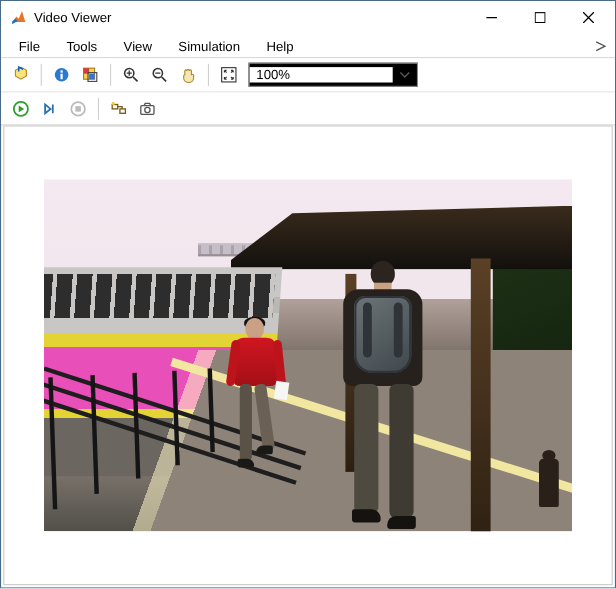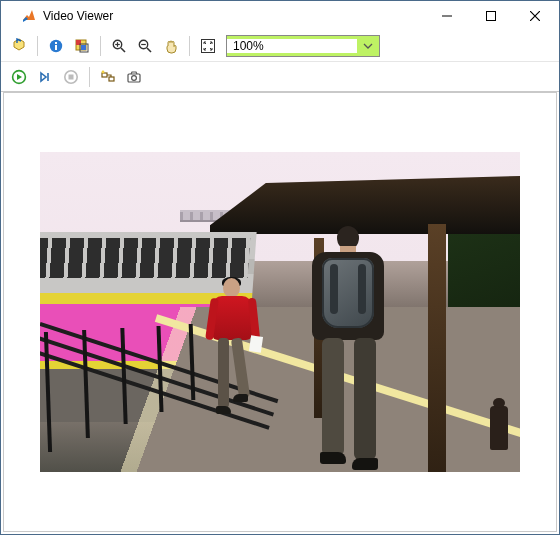--- a/index.html
+++ b/index.html
@@ -16,21 +16,21 @@
     display: flex;
     flex-direction: column;
     background: #fff;
   }
   
   .titlebar {
     height: 30px;
     background: #fff;
     display: flex;
     align-items: center;
-    padding: 0 2px 0 20px;
+    padding: 0 2px 0 8px;
   }
   .app-icon {
     width: 16px; height: 16px;
     margin-right: 6px;
   }
   .title {
     flex: 1;
     font-size: 12px;
     color: #000;
   }
@@ -97,21 +97,21 @@
     height: 20px;
     background: #cfcfcf;
     margin: 0 4px;
   }
   .zoom-box {
     display: flex;
     align-items: center;
     border: 1px solid #888;
     height: 22px;
     margin-left: 4px;
-    background: #bef264;
+    background: #000000;
   }
   .zoom-text {
     width: 130px;
     border: none;
     padding: 0 6px;
     font-size: 12px;
     outline: none;
   }
   .zoom-caret {
     width: 22px;
@@ -321,20 +321,32 @@
           </svg>
       </div>
       <div class="win-btn close">
         <svg width="10" height="10" viewBox="0 0 10 10">
             <path d="M0 0 L10 10 M10 0 L0 10" stroke="#000" stroke-width="1.2"></path>
           </svg>
       </div>
     </div>
   </div>
 
+  <div class="menubar">
+    <div class="menu-item">File</div>
+    <div class="menu-item">Tools</div>
+    <div class="menu-item">View</div>
+    <div class="menu-item">Simulation</div>
+    <div class="menu-item">Help</div>
+    <div class="menubar-cue">
+      <svg width="10" height="10" viewBox="0 0 10 10">
+          <path d="M1 1 L9 5 L1 9" fill="none" stroke="#555" stroke-width="1.2"></path>
+        </svg>
+    </div>
+  </div>
 
   <div class="toolbars">
     <div class="toolbar">
       <div class="tbtn">
         <svg width="16" height="16" viewBox="0 0 16 16">
           <path d="M8 1 L3 4 V9 L8 12 L13 9 V4 Z" fill="#f9e27a" stroke="#b08a1e" stroke-width="1"></path>
           <path d="M6 5 L6 1 L10 3" fill="none" stroke="#1560b0" stroke-width="1.4"></path>
         </svg>
       </div>
       <div class="tsep"></div>

